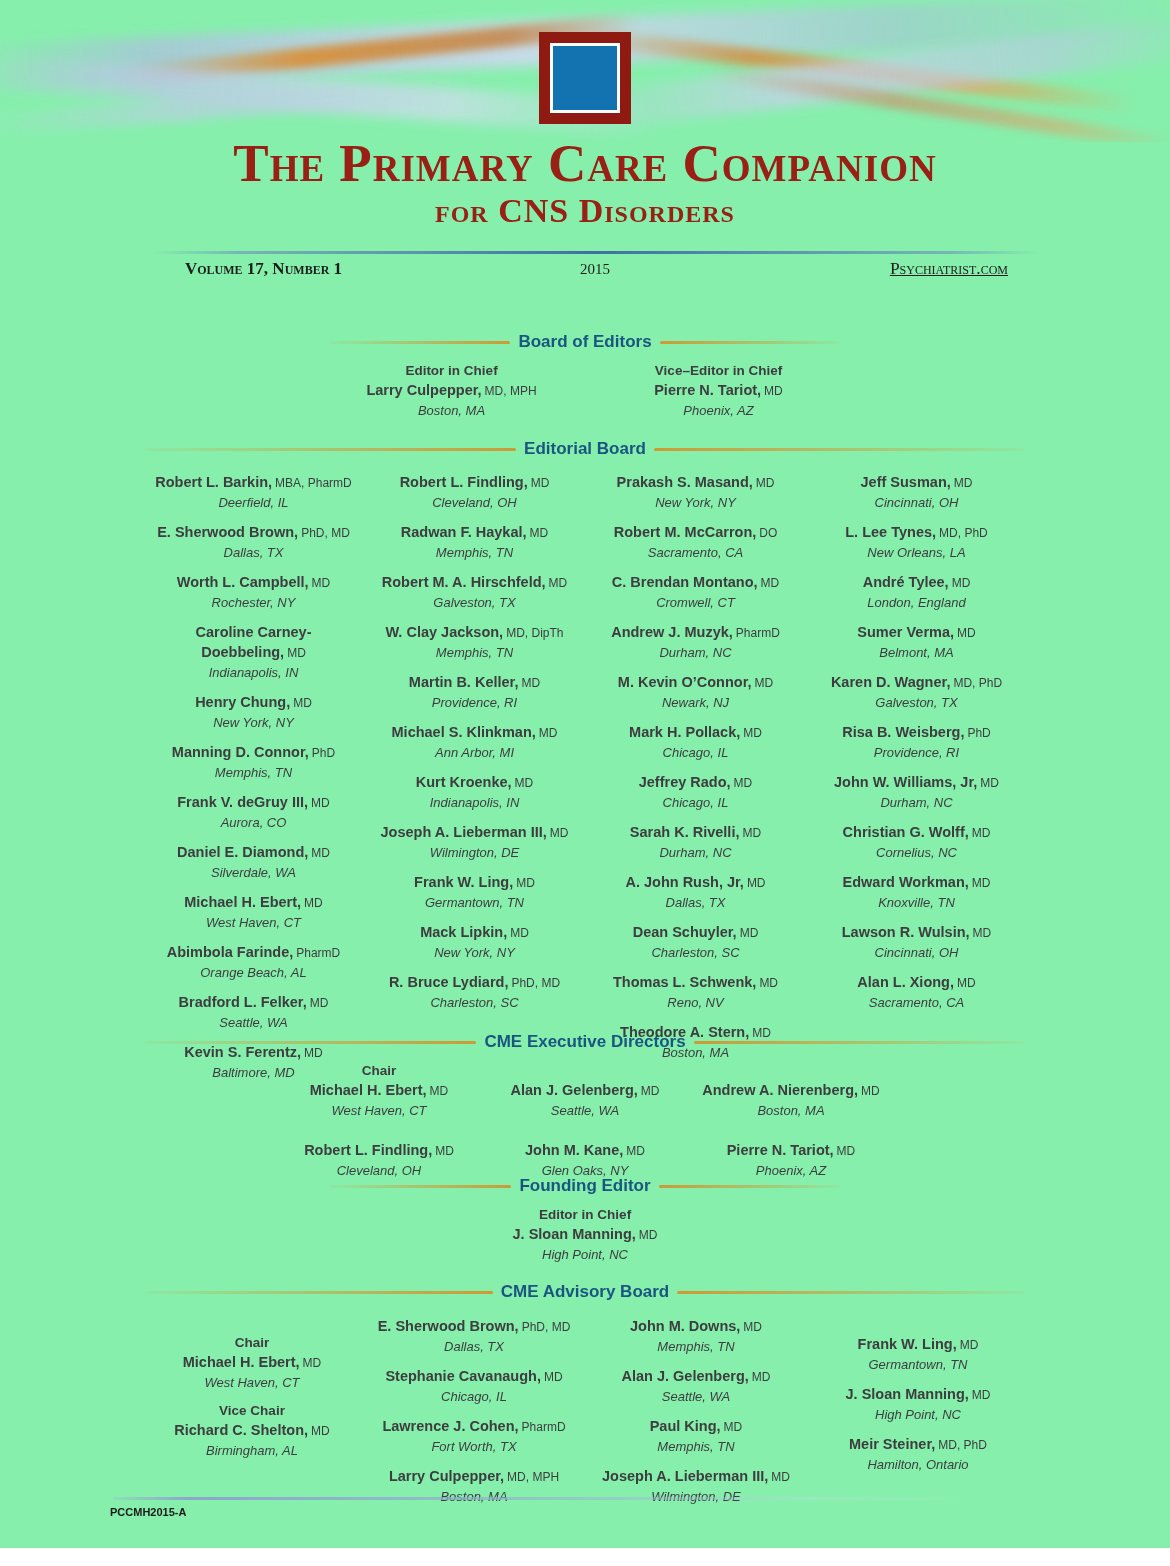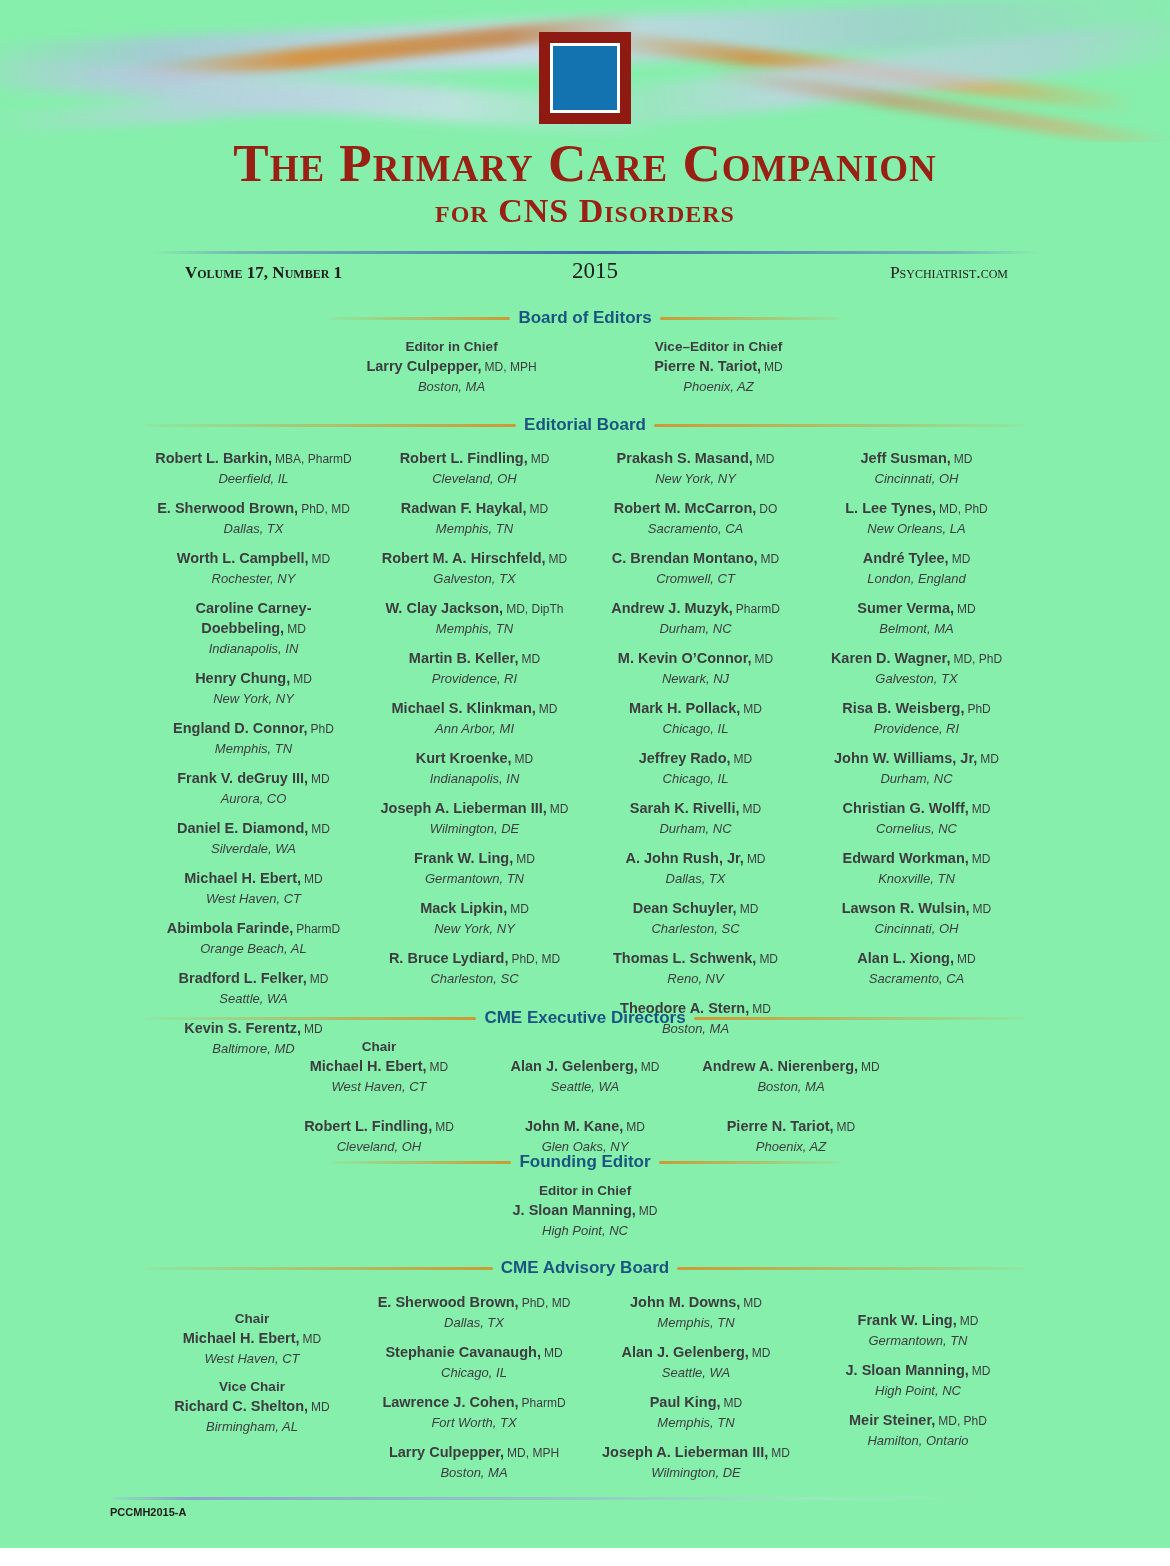--- a/index.html
+++ b/index.html
@@ -37,25 +37,25 @@
   
   .title{position:absolute;top:134px;width:100%;text-align:center;color:#982014;
          font-family:"Liberation Serif",serif;font-weight:bold;z-index:6;}
   .title .l1{font-size:53px;line-height:58px;font-variant:small-caps;letter-spacing:1px;}
   .title .l2{font-size:34px;line-height:38px;font-variant:small-caps;letter-spacing:1px;}
   .title-rule{position:absolute;top:251px;left:150px;width:890px;height:3px;border-radius:2px;
        background:linear-gradient(90deg,rgba(80,125,180,0) 0%,rgba(100,140,190,.55) 10%,#3f6fa5 50%,rgba(100,140,190,.55) 90%,rgba(80,125,180,0) 100%);}
   .meta{position:absolute;top:258px;left:150px;width:890px;display:grid;grid-template-columns:1fr auto 1fr;
         font-family:"Liberation Serif",serif;color:#1c1c1c;align-items:baseline;}
   .meta .vol{justify-self:start;padding-left:35px;font-weight:bold;font-variant:small-caps;font-size:17px;}
-  .meta .yr{font-size:23px;}
-  .meta .site{justify-self:end;padding-right:32px;font-variant:small-caps;font-size:17.5px;}
+  .meta .yr{font-size:15px;}
+  .meta .site{justify-self:end;padding-right:32px;font-variant:small-caps;font-size:17.5px;text-decoration:underline;}
 
   
-  .sec{position:absolute;text-align:center;}
+  .sec{position:absolute;text-align:center;margin-top:24px;}
   .sec-head{display:flex;align-items:center;gap:8px;}
   .sec-head h2{font-size:17px;font-weight:bold;color:#1a5580;margin:0;white-space:nowrap;}
   .rule{flex:1;height:3px;border-radius:2px;}
   .rule-l{background:linear-gradient(to right,rgba(205,154,53,.08),#cd9a35);}
   .rule-r{background:linear-gradient(to left,rgba(205,154,53,.08),#cd9a35);}
 
   .member{margin-bottom:11px;text-align:center;}
   .member .role{font-weight:bold;font-size:13.5px;line-height:18px;color:#3d3d3f;}
   .nameline{line-height:19px;}
   .member .nm{font-weight:bold;font-size:14.5px;color:#3d3d3f;}
@@ -166,21 +166,21 @@
             <div class="nameline"><span class="nm">Caroline Carney-Doebbeling,</span><span class="creds">MD</span></div>
             <div class="city">Indianapolis, IN</div>
           </div>
 
           <div class="member">
             <div class="nameline"><span class="nm">Henry Chung,</span><span class="creds">MD</span></div>
             <div class="city">New York, NY</div>
           </div>
 
           <div class="member">
-            <div class="nameline"><span class="nm">England D. Connor,</span><span class="creds">PhD</span></div>
+            <div class="nameline"><span class="nm">Manning D. Connor,</span><span class="creds">PhD</span></div>
             <div class="city">Memphis, TN</div>
           </div>
 
           <div class="member">
             <div class="nameline"><span class="nm">Frank V. deGruy III,</span><span class="creds">MD</span></div>
             <div class="city">Aurora, CO</div>
           </div>
 
           <div class="member">
             <div class="nameline"><span class="nm">Daniel E. Diamond,</span><span class="creds">MD</span></div>

